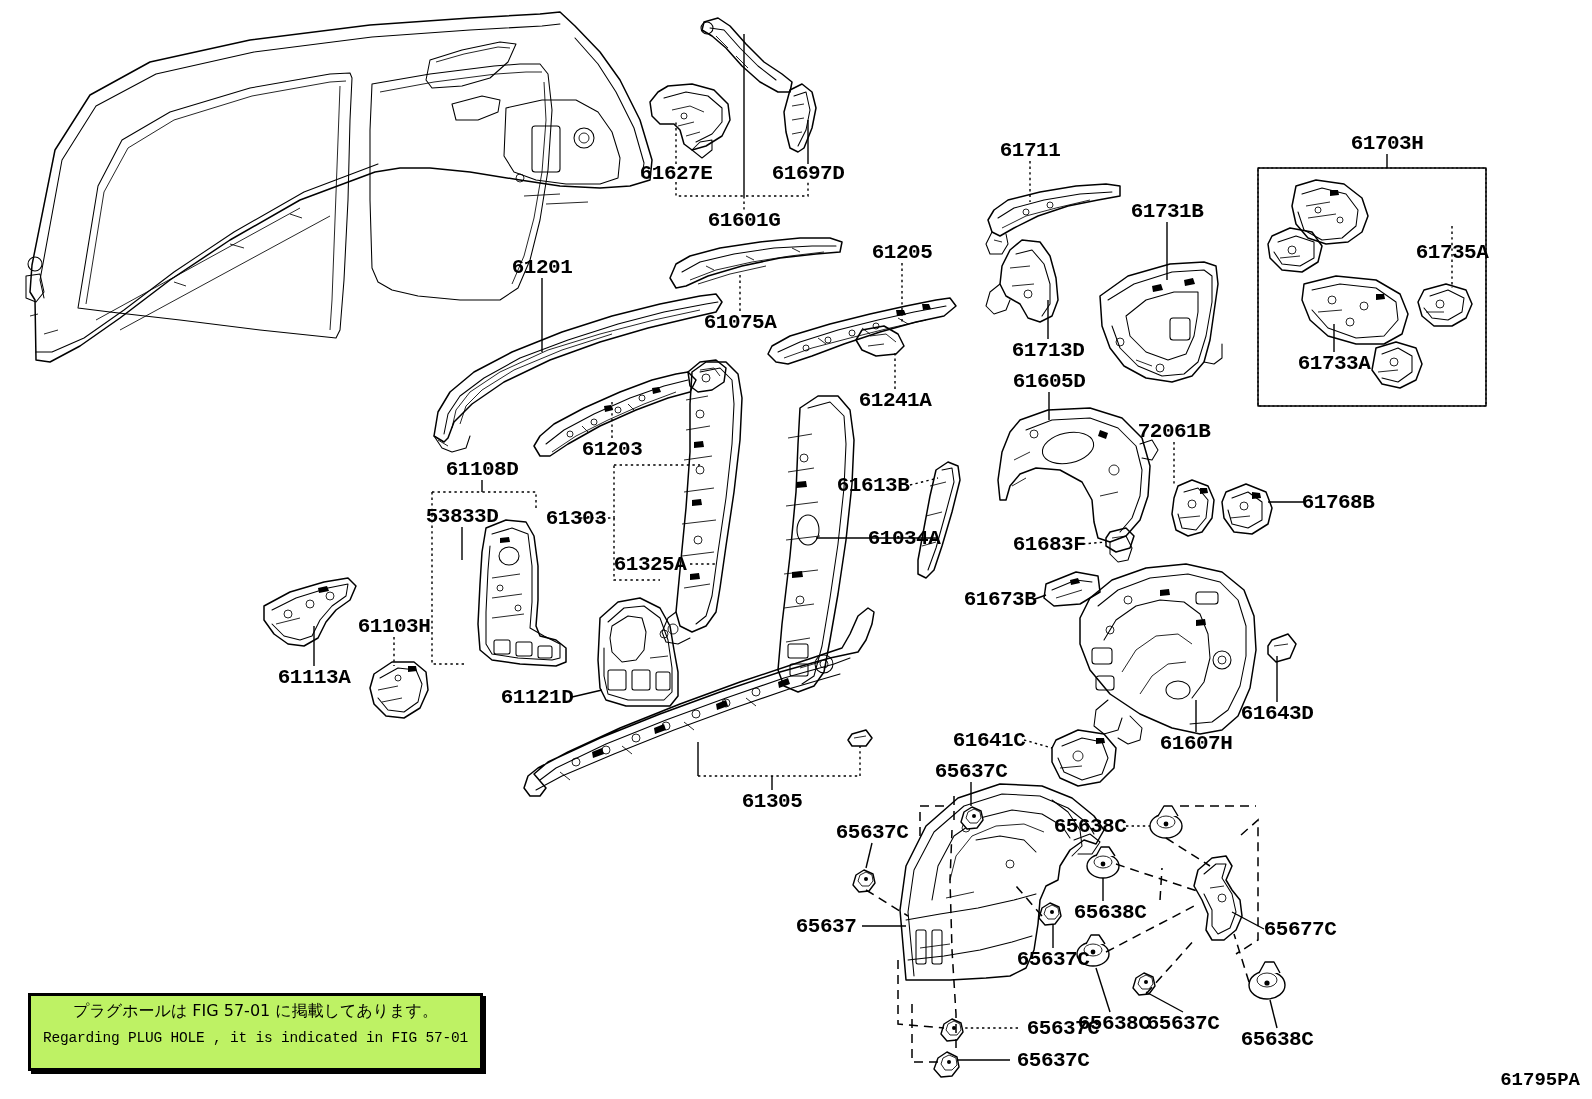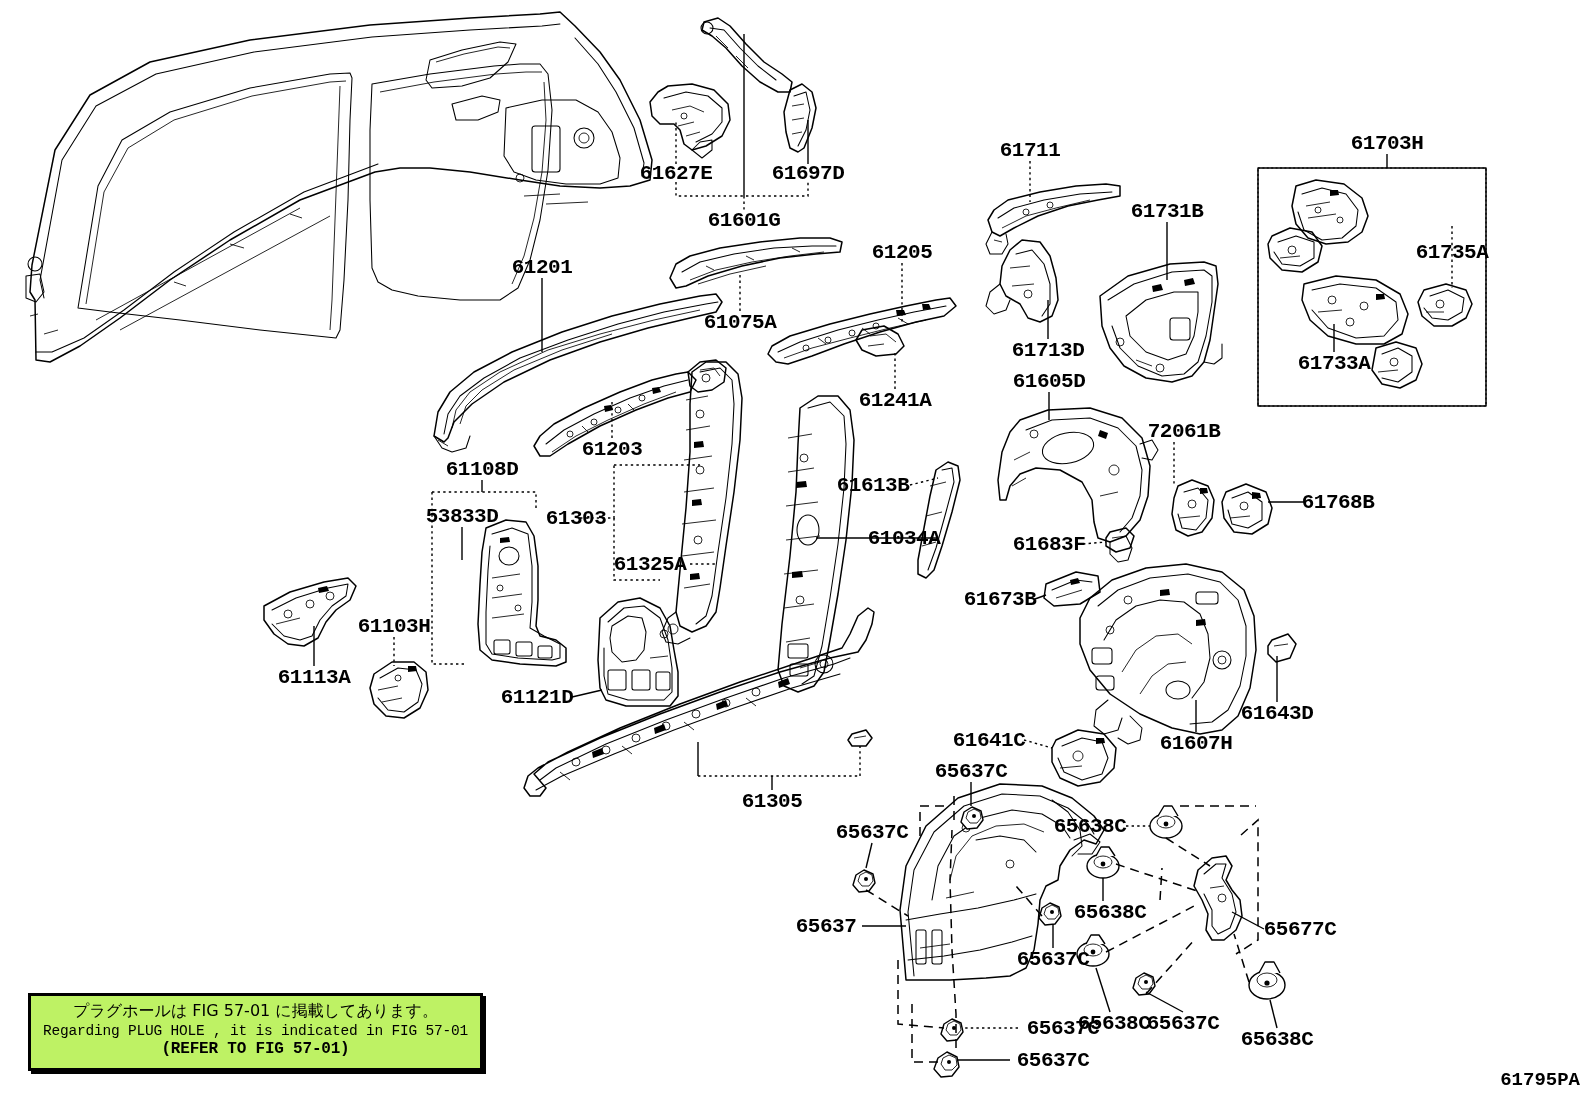--- a/index.html
+++ b/index.html
@@ -10,21 +10,21 @@
   .lbl{position:absolute;font-family:"Liberation Mono","DejaVu Sans Mono",monospace;
        font-size:21px;letter-spacing:-0.5px;color:#000;white-space:nowrap;
        transform:translate(-50%,-50%);font-weight:700;}
   .figcode{position:absolute;right:12px;bottom:8px;font-size:19px;font-weight:700;
            font-family:"Liberation Mono","DejaVu Sans Mono",monospace;letter-spacing:0px;}
   #notebox{position:absolute;left:28px;top:993px;width:455px;height:78px;
            border:3px solid #000;background:#bef264;box-sizing:border-box;
            box-shadow:3px 3px 0 #000;}
   #notebox .ln{text-align:center;white-space:nowrap;}
   #notebox .jp{font-size:16px;margin-top:5px;font-family:"DejaVu Sans",sans-serif;letter-spacing:0px;}
-  #notebox .en{font-size:14.5px;margin-top:1px;letter-spacing:-0.2px;}
+  #notebox .en{font-size:14.5px;margin-top:8px;letter-spacing:-0.2px;}
   #notebox .rf{font-size:16px;font-weight:700;margin-top:1px;letter-spacing:-0.2px;}
 </style>
 </head>
 <body>
 
 <div id="stage">
 
   <svg id="art" viewBox="0 0 1592 1099">
     <defs>
       <style>
@@ -683,21 +683,21 @@
       <div class="lbl" style="left: 740px; top: 322px;">61075A</div>
       <div class="lbl" style="left: 902px; top: 252px;">61205</div>
       <div class="lbl" style="left: 895px; top: 400px;">61241A</div>
       <div class="lbl" style="left: 612px; top: 449px;">61203</div>
       <div class="lbl" style="left: 482px; top: 469px; text-align: center;">61108D</div>
       <div class="lbl" style="left: 462px; top: 516px; text-align: right;">53833D</div>
       <div class="lbl" style="left: 576px; top: 518px;">61303</div>
       <div class="lbl" style="left: 650px; top: 564px;">61325A</div>
       <div class="lbl" style="left: 873px; top: 485px;">61613B</div>
       <div class="lbl" style="left: 904px; top: 538px;">61034A</div>
-      <div class="lbl" style="left: 1174px; top: 431px; margin-left: 10px;">72061B</div>
+      <div class="lbl" style="left: 1174px; top: 431px;">72061B</div>
       <div class="lbl" style="left: 1338px; top: 502px;">61768B</div>
       <div class="lbl" style="left: 1049px; top: 544px;">61683F</div>
       <div class="lbl" style="left: 1000px; top: 599px;">61673B</div>
       <div class="lbl" style="left: 314px; top: 677px;">61113A</div>
       <div class="lbl" style="left: 394px; top: 626px;">61103H</div>
       <div class="lbl" style="left: 537px; top: 697px;">61121D</div>
       <div class="lbl" style="left: 1277px; top: 713px;">61643D</div>
       <div class="lbl" style="left: 1196px; top: 743px;">61607H</div>
       <div class="lbl" style="left: 989px; top: 740px;">61641C</div>
       <div class="lbl" style="left: 772px; top: 801px;">61305</div>
@@ -711,18 +711,17 @@
       <div class="lbl" style="left: 1183px; top: 1023px;">65637C</div>
       <div class="lbl" style="left: 1277px; top: 1039px;">65638C</div>
       <div class="lbl" style="left: 1300px; top: 929px;">65677C</div>
       <div class="lbl" style="left: 1063px; top: 1028px;">65637C</div>
       <div class="lbl" style="left: 1053px; top: 1060px;">65637C</div>
     </div>
 
   <div id="notebox">
     <div class="ln jp">プラグホールは FIG 57-01 に掲載してあります。</div>
     <div class="ln en">Regarding  PLUG  HOLE , it is indicated in FIG  57-01</div>
-    <div class="ln rf">(REFER TO FIG 57-01)</div>
   </div>
 
   <div class="figcode">61795PA</div>
 
 </div>
 
 </body></html>

